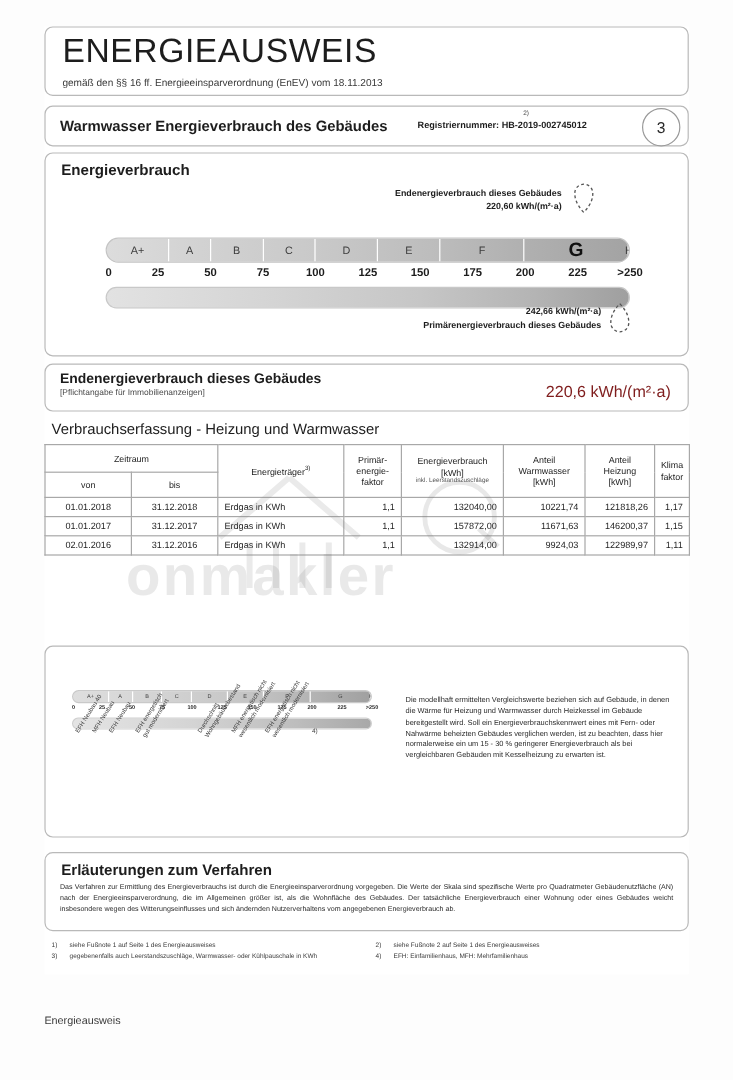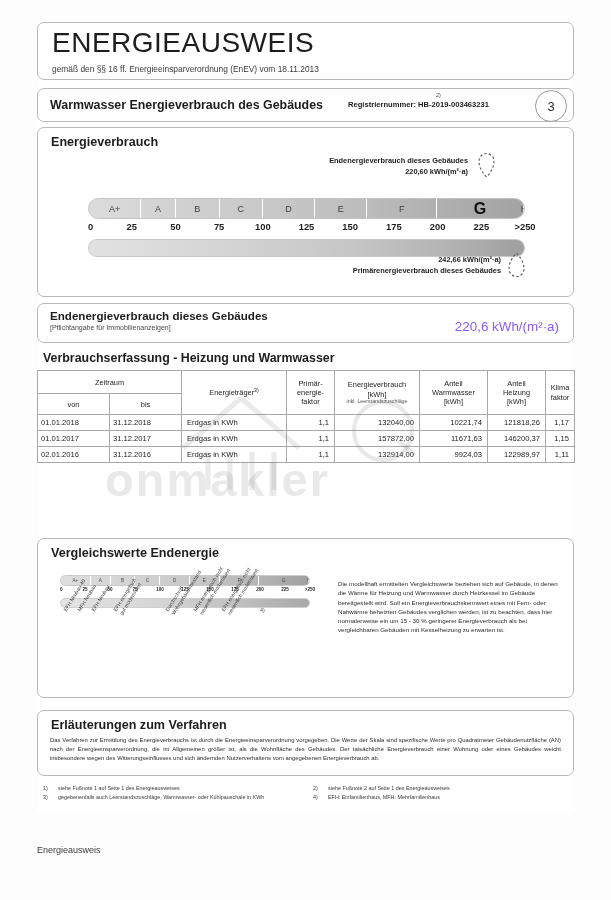--- a/index.html
+++ b/index.html
@@ -127,49 +127,49 @@
 
   
   .p-ende{
     position:absolute;left:0;top:281px;width:537px;height:40px;
     padding:5px 12px 0 12px;
   }
   .ende-t{font-size:11.6px;font-weight:700;color:#1d1d1d;}
   .ende-s{font-size:7px;color:#4a4a4a;margin-top:2px;}
   .ende-v{
     position:absolute;right:14px;top:15px;
-    font-size:13.4px;color:#8b5cf6;
+    font-size:13.4px;color:#7f1d1d;
   }
 
   
   .p-table{
     position:absolute;left:0;top:327px;width:537px;height:165px;
     border:none;
   }
   .tbl-h{
-    font-size:12.4px;font-weight:700;color:#1d1d1d;
+    font-size:12.4px;font-weight:400;color:#1d1d1d;
     padding:2px 0 5px 6px;
   }
   table{
     border-collapse:collapse;width:537px;font-size:7.4px;color:#1d1d1d;
     table-layout:fixed;
   }
   th,td{
     border:1px solid #a8a8a8;
     padding:2px 3px;
     vertical-align:middle;
     box-sizing:border-box;
   }
   thead th{
     height:44px;text-align:center;font-weight:400;font-size:7.4px;
     line-height:1.25;
   }
   .th-span{border-bottom:1px solid #a8a8a8;height:17px;}
   .th-sub{height:15px;}
-  tbody td{height:16px;text-align:left;font-size:7.6px;}
+  tbody td{height:16px;text-align:center;font-size:7.6px;}
   td.l{text-align:left;padding-left:5px;}
   td.r{text-align:right;padding-right:5px;}
   .sub-note{font-size:5.3px;color:#555;display:block;line-height:1.1;}
   .sup-s{font-size:5.2px;vertical-align:super;}
 
   
   .p-vergl{
     position:absolute;left:0;top:516px;width:537px;height:160px;
   }
   .mini-wrap{position:absolute;left:22px;top:36px;width:250px;}
@@ -265,21 +265,21 @@
       <div class="hdr-row">
         <div class="title-main">ENERGIEAUSWEIS</div>
       </div>
       <div class="title-law">
         <span>gemäß den §§ 16 ff. Energieeinsparverordnung (EnEV) vom 18.11.2013</span>
       </div>
     </div>
 
     <div class="panel subhdr">
       <div class="subhdr-title">Warmwasser Energieverbrauch des Gebäudes</div>
-      <div class="reg">Registriernummer: HB-2019-003463231</div>
+      <div class="reg">Registriernummer: HB-2019-002745012</div>
       <div class="reg-sup">2)</div>
       <div class="pagebadge">3</div>
     </div>
 
     <div class="panel p-verbrauch">
       <div class="p-h">Energieverbrauch</div>
 
       <div class="callout-top">
         <div>Endenergieverbrauch dieses Gebäudes</div>
         <div>220,60 kWh/(m²·a)</div>
@@ -405,21 +405,20 @@
               <td class="r">132914,00</td>
               <td class="r">9924,03</td>
               <td class="r">122989,97</td>
               <td class="r">1,11</td>
             </tr>
           </tbody>
       </table>
     </div>
 
     <div class="panel p-vergl">
-      <div class="p-h">Vergleichswerte Endenergie</div>
 
       <div class="mini-wrap">
         <div class="mini-bar" id="msegbar">
             <div class="mseg" style="left: 0%; width: 12%;">A+</div>
             <div class="mseg" style="left: 12%; width: 8%;">A</div>
             <div class="mseg" style="left: 20%; width: 10%;">B</div>
             <div class="mseg" style="left: 30%; width: 10%;">C</div>
             <div class="mseg" style="left: 40%; width: 12%;">D</div>
             <div class="mseg" style="left: 52%; width: 12%;">E</div>
             <div class="mseg" style="left: 64%; width: 16%;">F</div>

